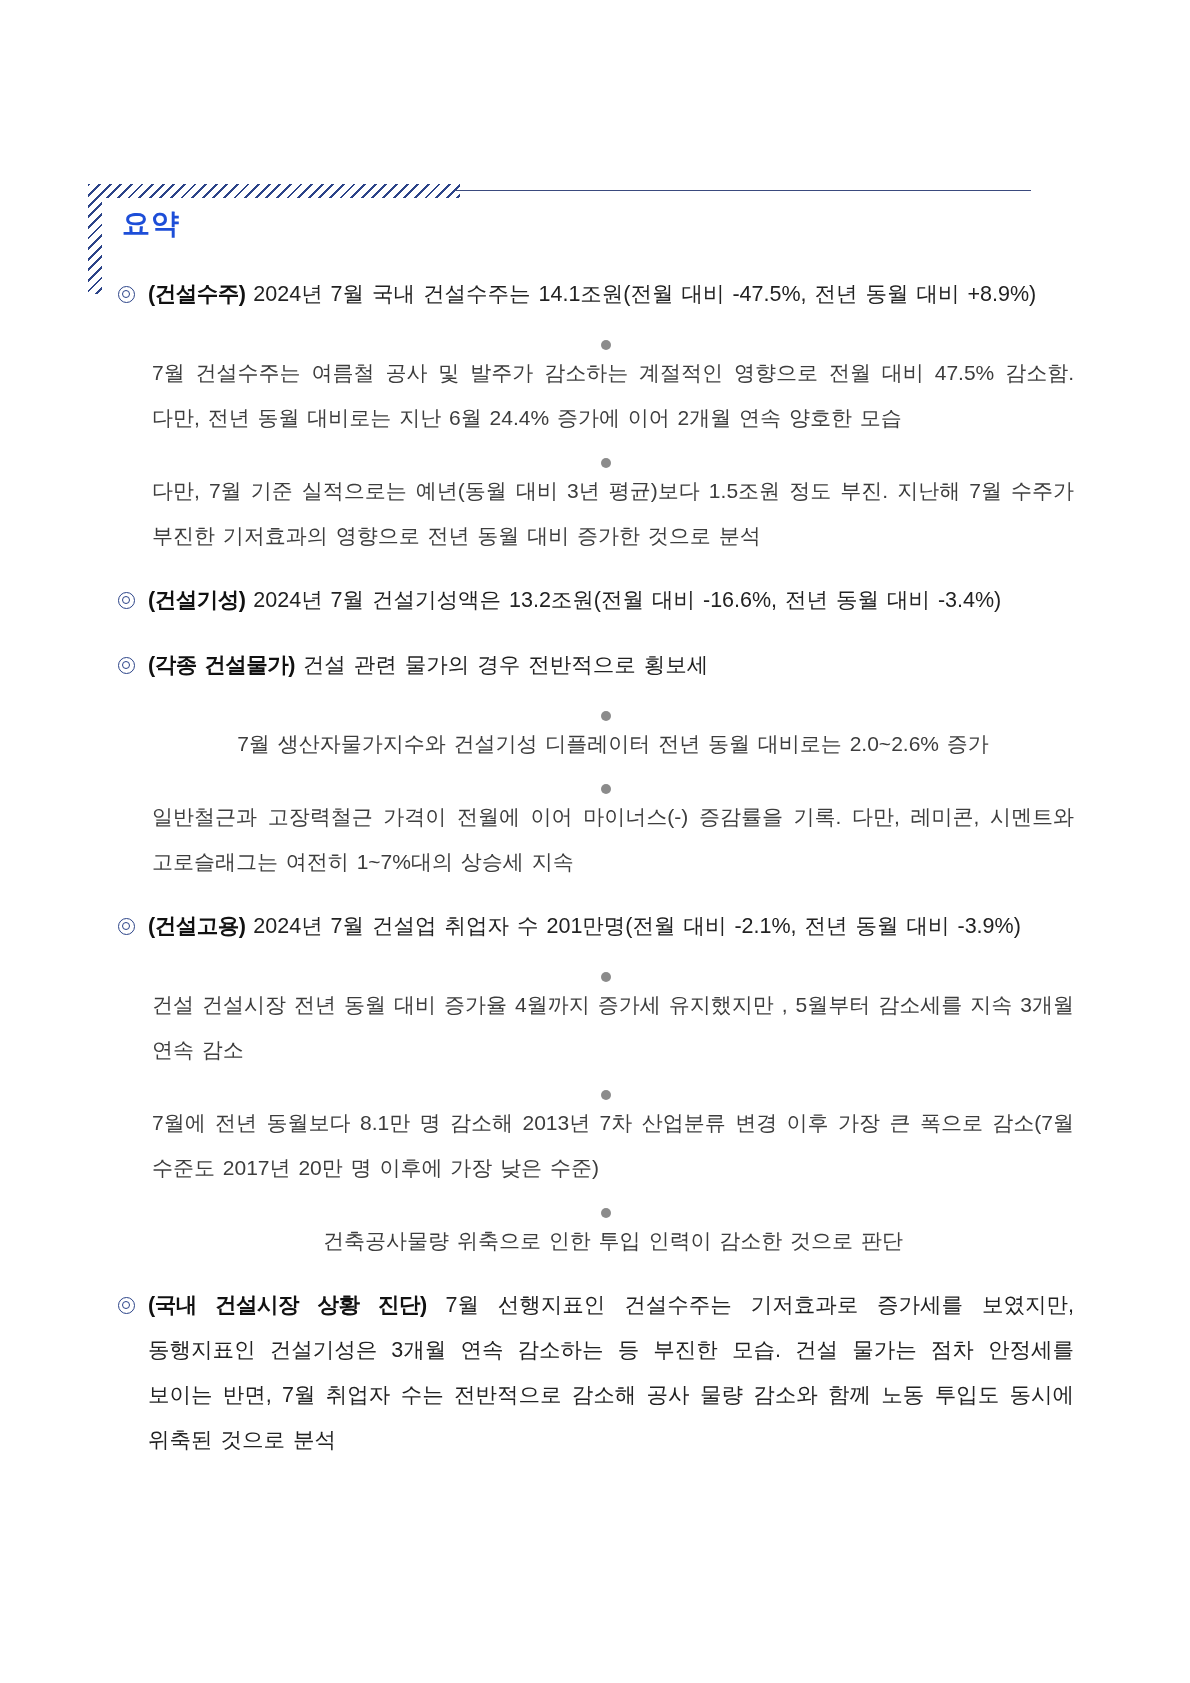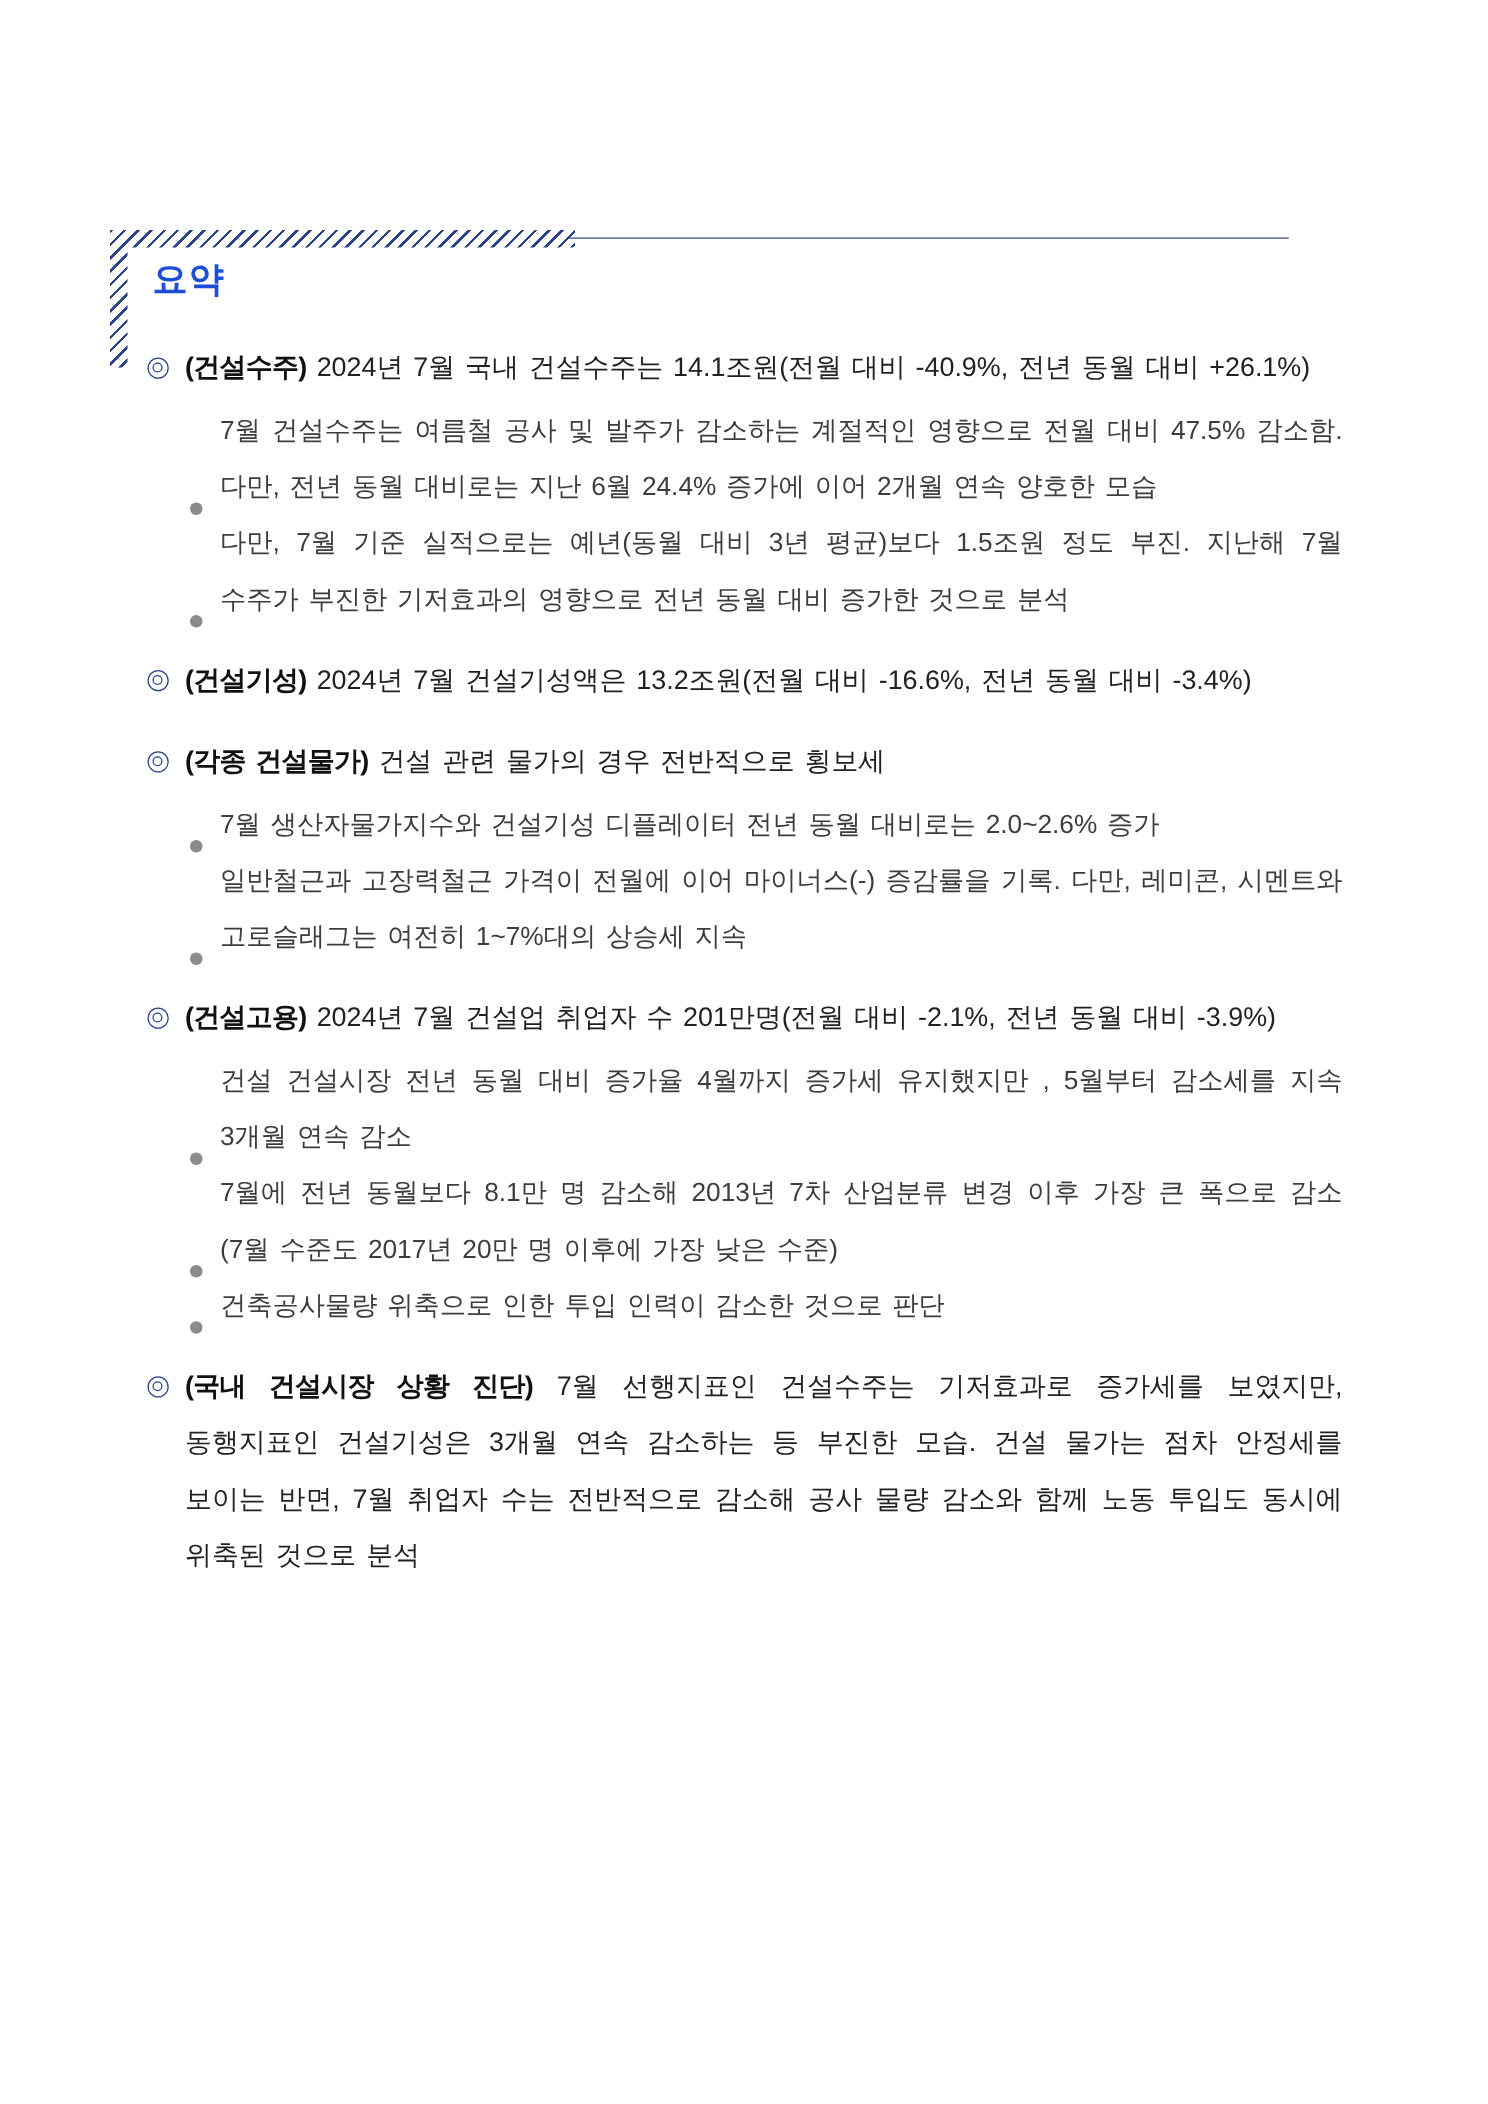--- a/index.html
+++ b/index.html
@@ -96,21 +96,22 @@
     font-weight: bold;
     color: #111111;
     letter-spacing: -0.5px;
   }
   .bullets {
     list-style: none;
     margin: 0; padding: 0 0 0 34px;
   }
   .bullet {
     display: flex;
-    align-items: flex-end;
+    align-items: center;
+    flex-direction: column;
   }
   .dot {
     flex: none;
     width: 10px; height: 10px;
     margin: 18px 14px 0 0;
     border-radius: 50%;
     background: #8b8b8b;
   }
   .bullet-text {
     margin: 0;
@@ -130,21 +131,21 @@
 
   <div class="hatch-band"></div>
   <div class="hatch-side"></div>
   <div class="header-line"></div>
   <h1 class="page-title">요약</h1>
 
   <main class="content">
     <section class="sec">
       <div class="sec-head">
         <span class="marker"></span>
-        <p class="head-text"><b class="head-label">(건설수주)</b> <span class="head-rest">2024년 7월 국내 건설수주는 14.1조원(전월 대비 -40.9%, 전년 동월 대비 +26.1%)</span></p>
+        <p class="head-text"><b class="head-label">(건설수주)</b> <span class="head-rest">2024년 7월 국내 건설수주는 14.1조원(전월 대비 -47.5%, 전년 동월 대비 +8.9%)</span></p>
       </div>
       <ul class="bullets">
     <li class="bullet">
       <span class="dot"></span>
       <p class="bullet-text">7월 건설수주는 여름철 공사 및 발주가 감소하는 계절적인 영향으로 전월 대비 47.5% 감소함. 다만, 전년 동월 대비로는 지난 6월 24.4% 증가에 이어 2개월 연속 양호한 모습</p>
     </li>
 
     <li class="bullet">
       <span class="dot"></span>
       <p class="bullet-text">다만, 7월 기준 실적으로는 예년(동월 대비 3년 평균)보다 1.5조원 정도 부진. 지난해 7월 수주가 부진한 기저효과의 영향으로 전년 동월 대비 증가한 것으로 분석</p>

